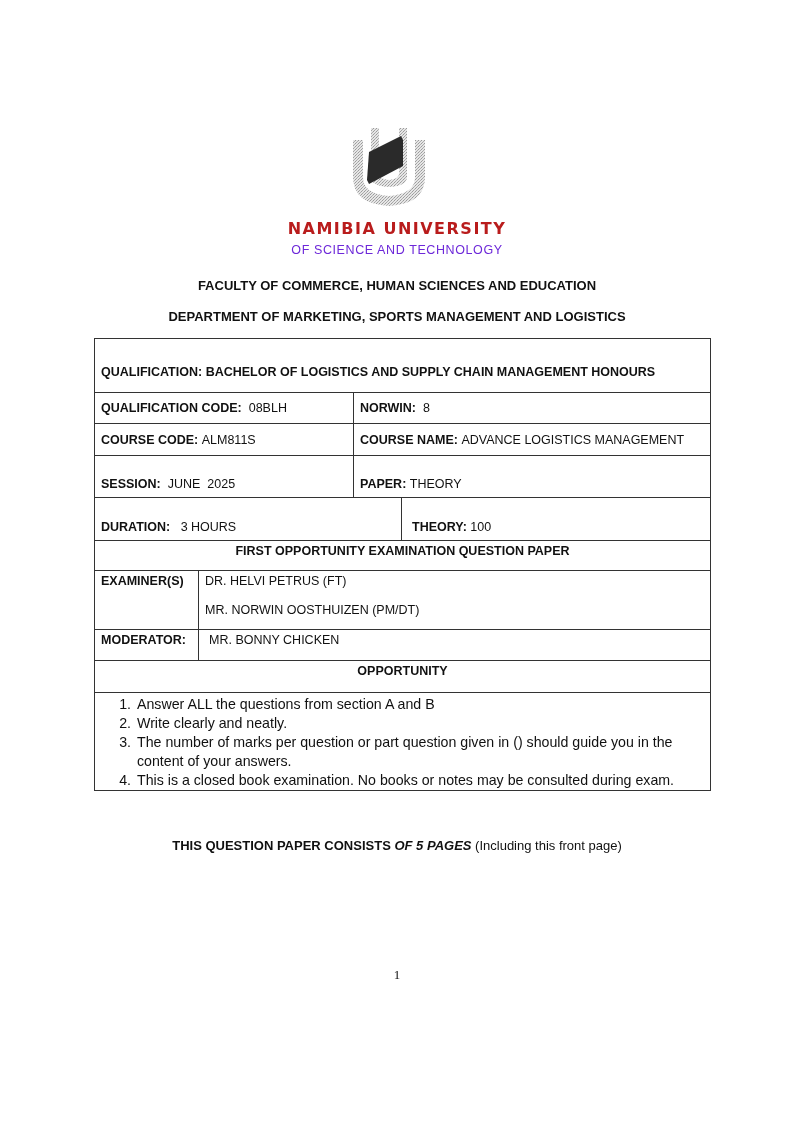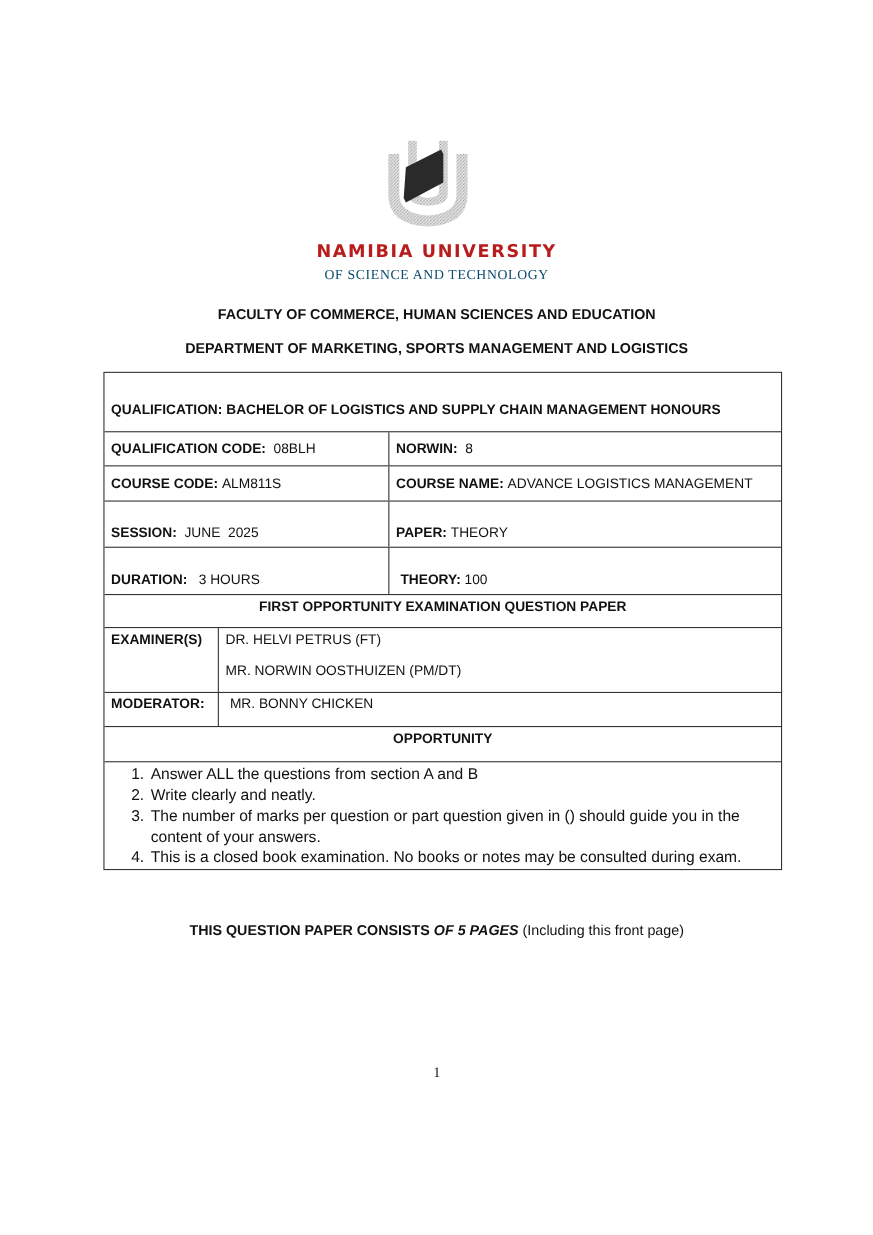--- a/index.html
+++ b/index.html
@@ -1,37 +1,37 @@
 <!DOCTYPE html>
 <html><head>
 <meta charset="utf-8">
 <style>
   html, body { margin: 0; padding: 0; background: #ffffff; }
   body { width: 794px; height: 1123px; position: relative; overflow: hidden; font-family: "Liberation Sans", sans-serif; color: #111; }
   .logo { position: absolute; left: 349px; top: 122px; width: 80px; height: 86px; }
   .uni-name { position: absolute; left: 0; width: 794px; text-align: center; top: 219px; font-family: "DejaVu Sans", sans-serif; font-weight: bold; font-size: 16px; letter-spacing: 1.5px; color: #b91c1c; }
-  .uni-sub { position: absolute; left: 0; width: 794px; text-align: center; top: 243px; font-family: Liberation Serif, serif; font-size: 12.5px; letter-spacing: 0.6px; color: #0c4a6e; }
+  .uni-sub { position: absolute; left: 0; width: 794px; text-align: center; top: 243px; font-family: Liberation Sans, sans-serif; font-size: 12.5px; letter-spacing: 0.6px; color: #6d28d9; }
   .faculty { position: absolute; left: 0; width: 794px; text-align: center; top: 278px; font-weight: bold; font-size: 13px; }
   .dept { position: absolute; left: 0; width: 794px; text-align: center; top: 309px; font-weight: bold; font-size: 13px; }
 
   .tbl { position: absolute; left: 94px; top: 338px; width: 617px; border: 1px solid #333; box-sizing: border-box; }
   .row { display: flex; border-top: 1px solid #333; box-sizing: border-box; font-size: 12.5px; }
   .row:first-child { border-top: none; }
   .cell { box-sizing: border-box; padding: 0 6px; display: flex; align-items: center; }
   .cell + .cell { border-left: 1px solid #333; }
   .b { font-weight: bold; }
   .left-col { width: 258px; }
   .right-col { flex: 1; }
   .r-qual { height: 53px; align-items: center; }
   .r-qual .cell { align-items: flex-start; padding-top: 13px; }
   .r-code { height: 31px; }
   .r-course { height: 32px; }
   .r-session { height: 42px; }
   .r-session .cell { align-items: flex-end; padding-bottom: 6px; }
-  .r-duration { height: 43px; }
+  .r-duration { height: 43px; gap: 48px; }
   .r-duration .cell { align-items: flex-end; padding-bottom: 6px; }
   .r-first { height: 30px; justify-content: center; }
   .r-first .cell { width: 100%; justify-content: center; align-items: flex-start; padding-top: 3px; }
   .r-exam { height: 59px; }
   .r-exam .cell.label { width: 103px; align-items: flex-start; padding-top: 3px; }
   .r-exam .cell.names { flex: 1; flex-direction: column; align-items: flex-start; justify-content: flex-start; padding-top: 3px; }
   .r-exam .cell.names span { display: block; line-height: 15px; }
   .r-exam .cell.names span + span { margin-top: 14px; }
   .r-mod { height: 31px; }
   .r-mod .cell.label { width: 103px; align-items: flex-start; padding-top: 3px; }

